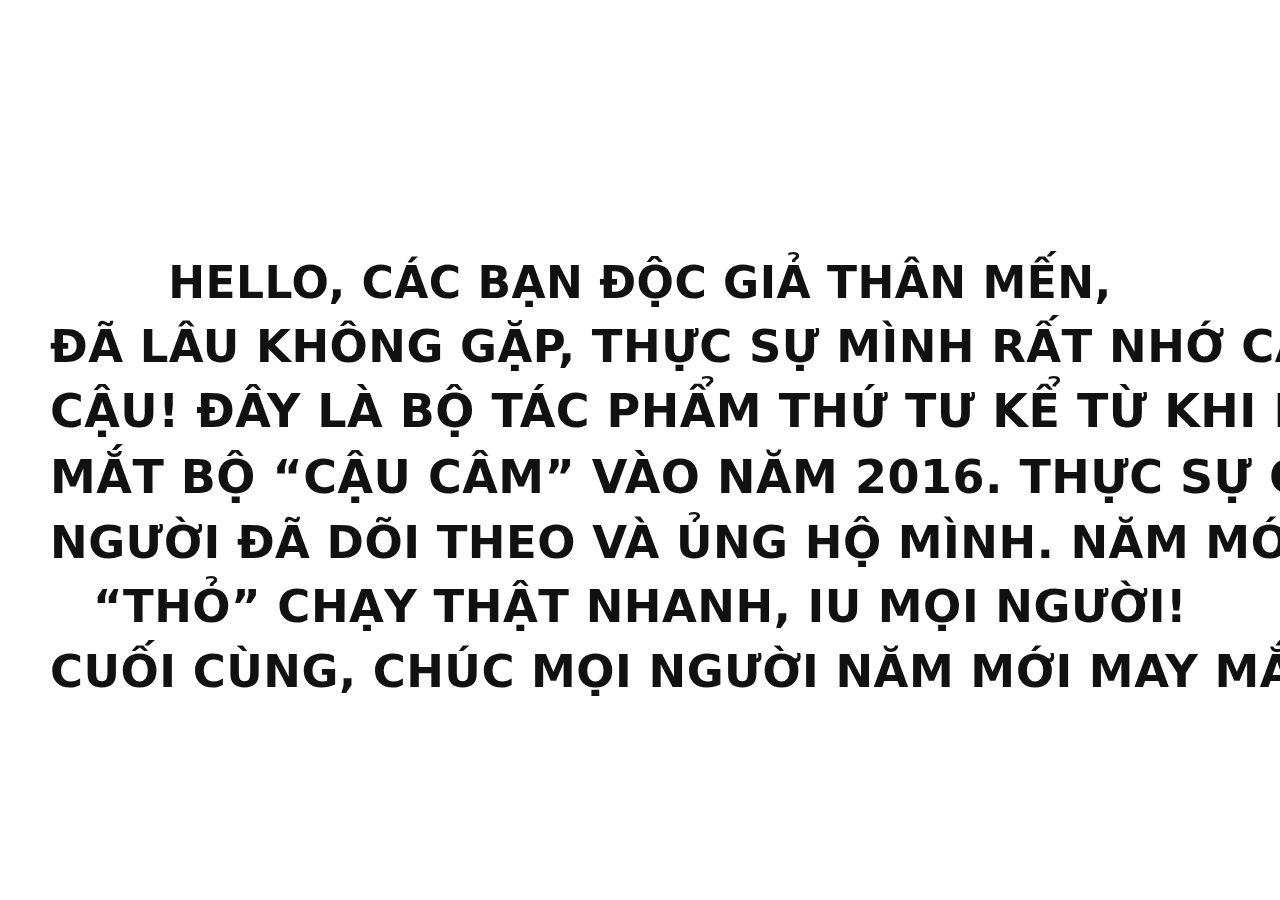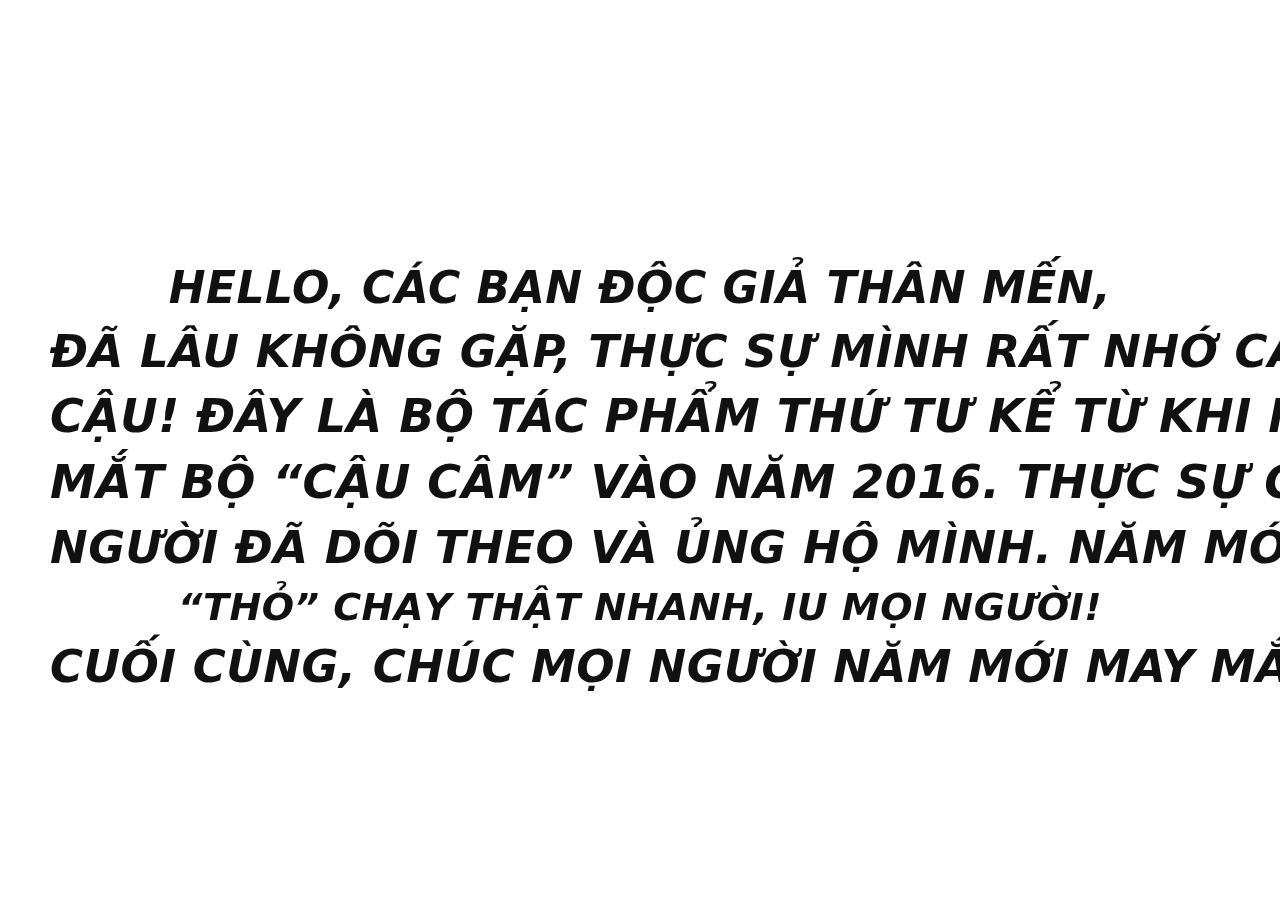--- a/index.html
+++ b/index.html
@@ -14,21 +14,20 @@
     overflow: hidden;
   }
   .page {
     position: relative;
     width: 1280px;
     height: 900px;
     background: #ffffff;
     display: flex;
     align-items: center;
     justify-content: center;
-    font-style: italic;
   }
   .message-block {
     width: 1180px;
     text-align: center;
     color: #111111;
     font-family: "DejaVu Sans", sans-serif;
     font-weight: 700;
     font-size: 45px;
     line-height: 1.43;
     letter-spacing: 0.5px;
@@ -37,21 +36,21 @@
   }
   .message-line {
     display: block;
     white-space: nowrap;
   }
   .line-1 { font-size: 44px; }
   .line-2 { font-size: 45px; }
   .line-3 { font-size: 46px; }
   .line-4 { font-size: 46px; }
   .line-5 { font-size: 45px; }
-  .line-6 { font-size: 38px; }
+  .line-6 { font-size: 45px; }
   .line-7 { font-size: 45px; }
   .line-8 { font-size: 45px; }
 </style>
 </head>
 <body>
 
 <div class="page">
   <div class="message-block">
     <span class="message-line line-1">HELLO, CÁC BẠN ĐỘC GIẢ THÂN MẾN,</span>
     <span class="message-line line-2">ĐÃ LÂU KHÔNG GẶP, THỰC SỰ MÌNH RẤT NHỚ CÁC</span>

